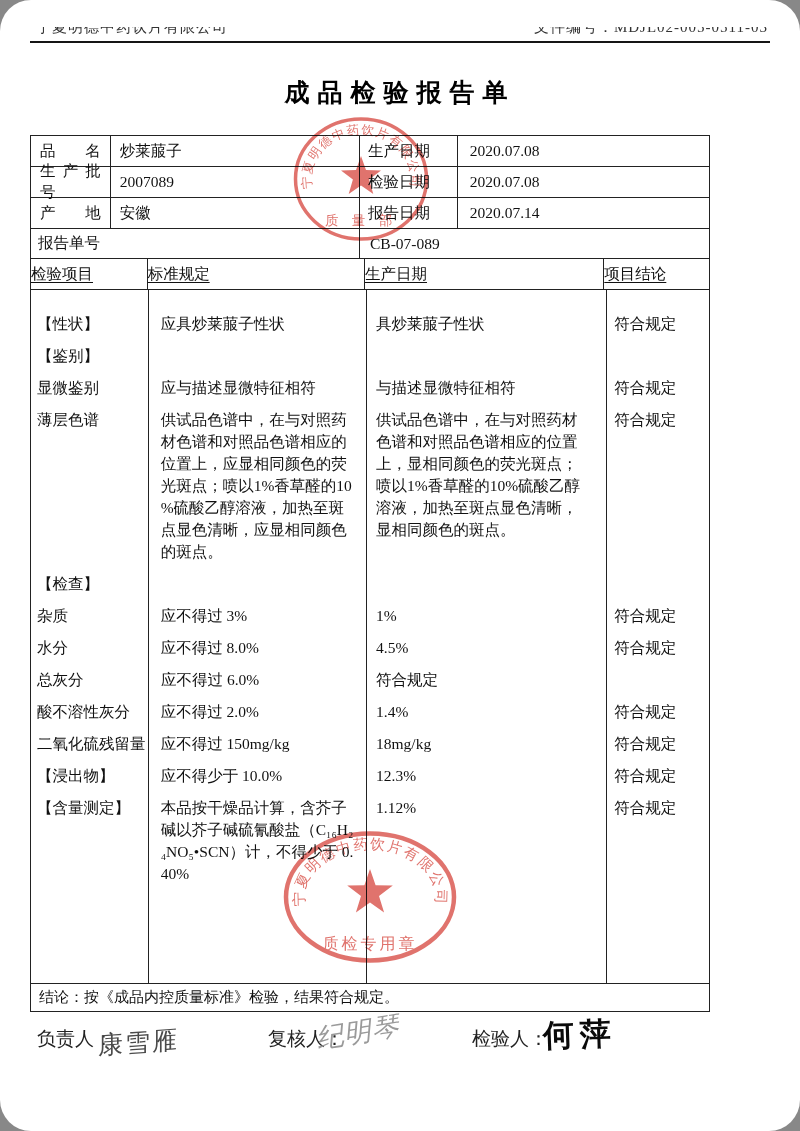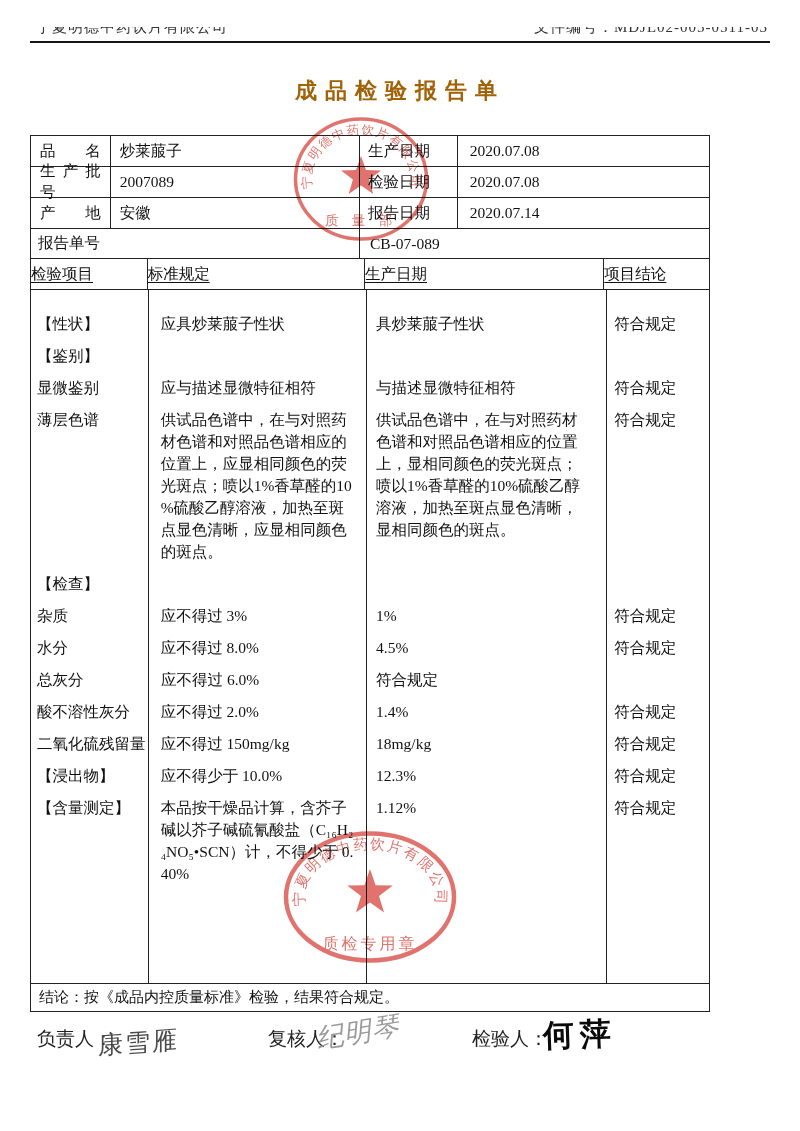--- a/index.html
+++ b/index.html
@@ -4,29 +4,30 @@
 <style>
   html,body{margin:0;padding:0;background:#888;}
   .page{
     position:relative;
     width:800px;height:1131px;
     margin:0 auto;
     background:#ffffff;
     font-family:"Liberation Serif","DejaVu Serif",serif;
     color:#111;
     overflow:hidden;
+    border-radius:31px;
   }
   
   .phead{position:absolute;top:27px;left:0;width:800px;height:14px;overflow:hidden;}
   .phead .inner{display:flex;justify-content:space-between;padding:0 32px 0 36px;margin-top:-9px;
     font-size:15px;color:#333;letter-spacing:1px;white-space:nowrap;}
   .hrule{position:absolute;top:41px;left:30px;width:740px;height:2px;background:#151515;}
   
   .title{position:absolute;top:76px;left:0;width:800px;text-align:center;
-    font-size:22px;font-weight:bold;letter-spacing:8px;color:#a16207;}
+    font-size:25px;font-weight:bold;letter-spacing:8px;color:#000000;}
   
   .tbl{position:absolute;left:30px;top:135px;width:680px;border:1px solid #222;box-sizing:border-box;font-size:15.5px;}
   .irow{display:flex;border-bottom:1px solid #222;height:31px;align-items:center;box-sizing:border-box;}
   .irow .ilabel{width:80px;box-sizing:border-box;padding:0 9px;border-right:1px solid #222;height:100%;
       display:flex;align-items:center;}
   .irow .ilabel span{width:100%;text-align:justify;text-align-last:justify;}
   .irow .ival{width:250px;box-sizing:border-box;padding-left:9px;border-right:1px solid #222;height:100%;display:flex;align-items:center;}
   .irow .ilabel2{width:98px;box-sizing:border-box;padding-left:8px;border-right:1px solid #222;height:100%;display:flex;align-items:center;}
   .irow .ival2{width:252px;box-sizing:border-box;padding-left:12px;height:100%;display:flex;align-items:center;}
   .rrow{display:flex;border-bottom:1px solid #222;height:30px;align-items:center;box-sizing:border-box;}

